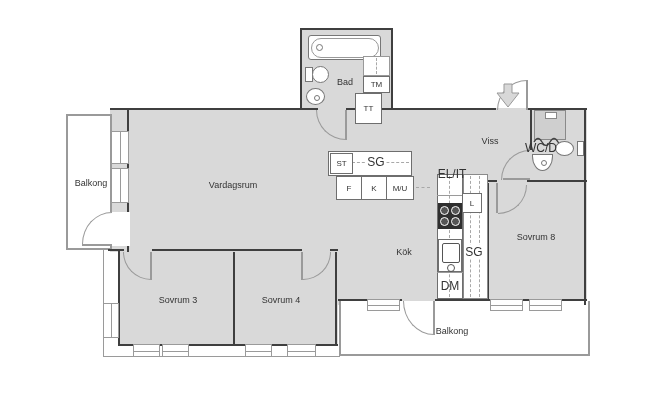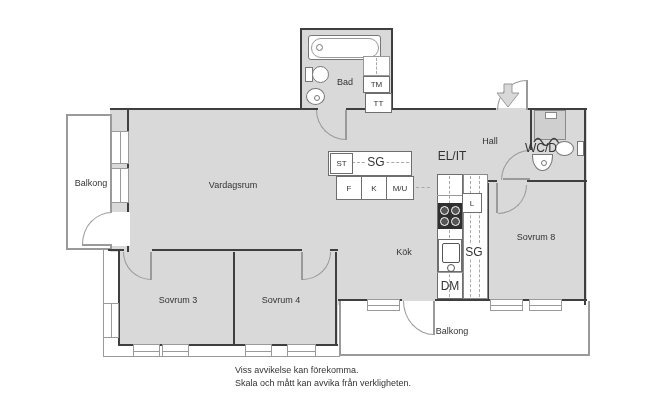--- a/index.html
+++ b/index.html
@@ -113,21 +113,21 @@
   <div class="fx" style="left:312px;top:66px;width:17px;height:17px;border-radius:50%"></div>
   <div class="fx" style="left:306px;top:88px;width:19px;height:17px;border-radius:50%">
     <div class="abs" style="left:7px;top:6px;width:4px;height:4px;border:1px solid #777;border-radius:50%"></div>
   </div>
   <div class="fx" style="left:363px;top:56px;width:27px;height:20px;border-color:#999">
     <div class="dashv" style="left:12px;top:1px;height:16px"></div>
   </div>
   <div class="box" style="left:363px;top:76px;width:27px;height:17px">
       <span>TM</span>
     </div>
-  <div class="box" style="left:365px;top:93px;width:27px;height:20px">
+  <div class="box" style="left:355px;top:93px;width:27px;height:31px">
       <span>TT</span>
     </div>
 
   <div class="abs" style="left:534px;top:110px;width:32px;height:30px;background:#cfcfcf;border:1px solid #8a8a8a;box-sizing:border-box">
     <div class="abs" style="left:10px;top:1px;width:10px;height:5px;background:#fff;border:1px solid #888"></div>
   </div>
   <svg class="abs" style="left:533px;top:137px" width="36" height="9" viewBox="0 0 36 9">
     <path d="M1 5 q4 -7 8 0 t8 0 t8 0 t8 0" fill="none" stroke="#444" stroke-width="1.4"></path>
   </svg>
   <div class="fx" style="left:555px;top:141px;width:19px;height:15px;border-radius:50%"></div>
@@ -173,27 +173,23 @@
   <div class="dashv" style="left:470px;top:176px;height:121px"></div>
   <div class="dashv" style="left:479px;top:176px;height:121px"></div>
   <div class="box" style="left:462px;top:193px;width:20px;height:20px">
       <span>L</span>
     </div>
   <div class="rlabel slabel" style="left:474px;top:252px;background:#fff;padding:0 1px">SG</div>
 
   <div class="rlabel" style="left:91px;top:183px">Balkong</div>
   <div class="rlabel" style="left:233px;top:185px">Vardagsrum</div>
   <div class="rlabel" style="left:345px;top:82px">Bad</div>
-  <div class="rlabel" style="left:490px;top:141px">Hall</div>
+  <div class="rlabel" style="left:490px;top:141px">Viss</div>
   <div class="rlabel slabel" style="left:541px;top:148px">WC/D</div>
-  <div class="rlabel slabel" style="left:452px;top:156px">EL/IT</div>
+  <div class="rlabel slabel" style="left:452px;top:174px">EL/IT</div>
   <div class="rlabel" style="left:404px;top:252px">Kök</div>
   <div class="rlabel" style="left:536px;top:237px">Sovrum 8</div>
   <div class="rlabel" style="left:281px;top:300px">Sovrum 4</div>
   <div class="rlabel" style="left:178px;top:300px">Sovrum 3</div>
   <div class="rlabel" style="left:452px;top:331px">Balkong</div>
 
-  <div id="disclaimer">
-    <div>Viss avvikelse kan förekomma.</div>
-    <div>Skala och mått kan avvika från verkligheten.</div>
-  </div>
 
 </div>
 
 </body></html>

